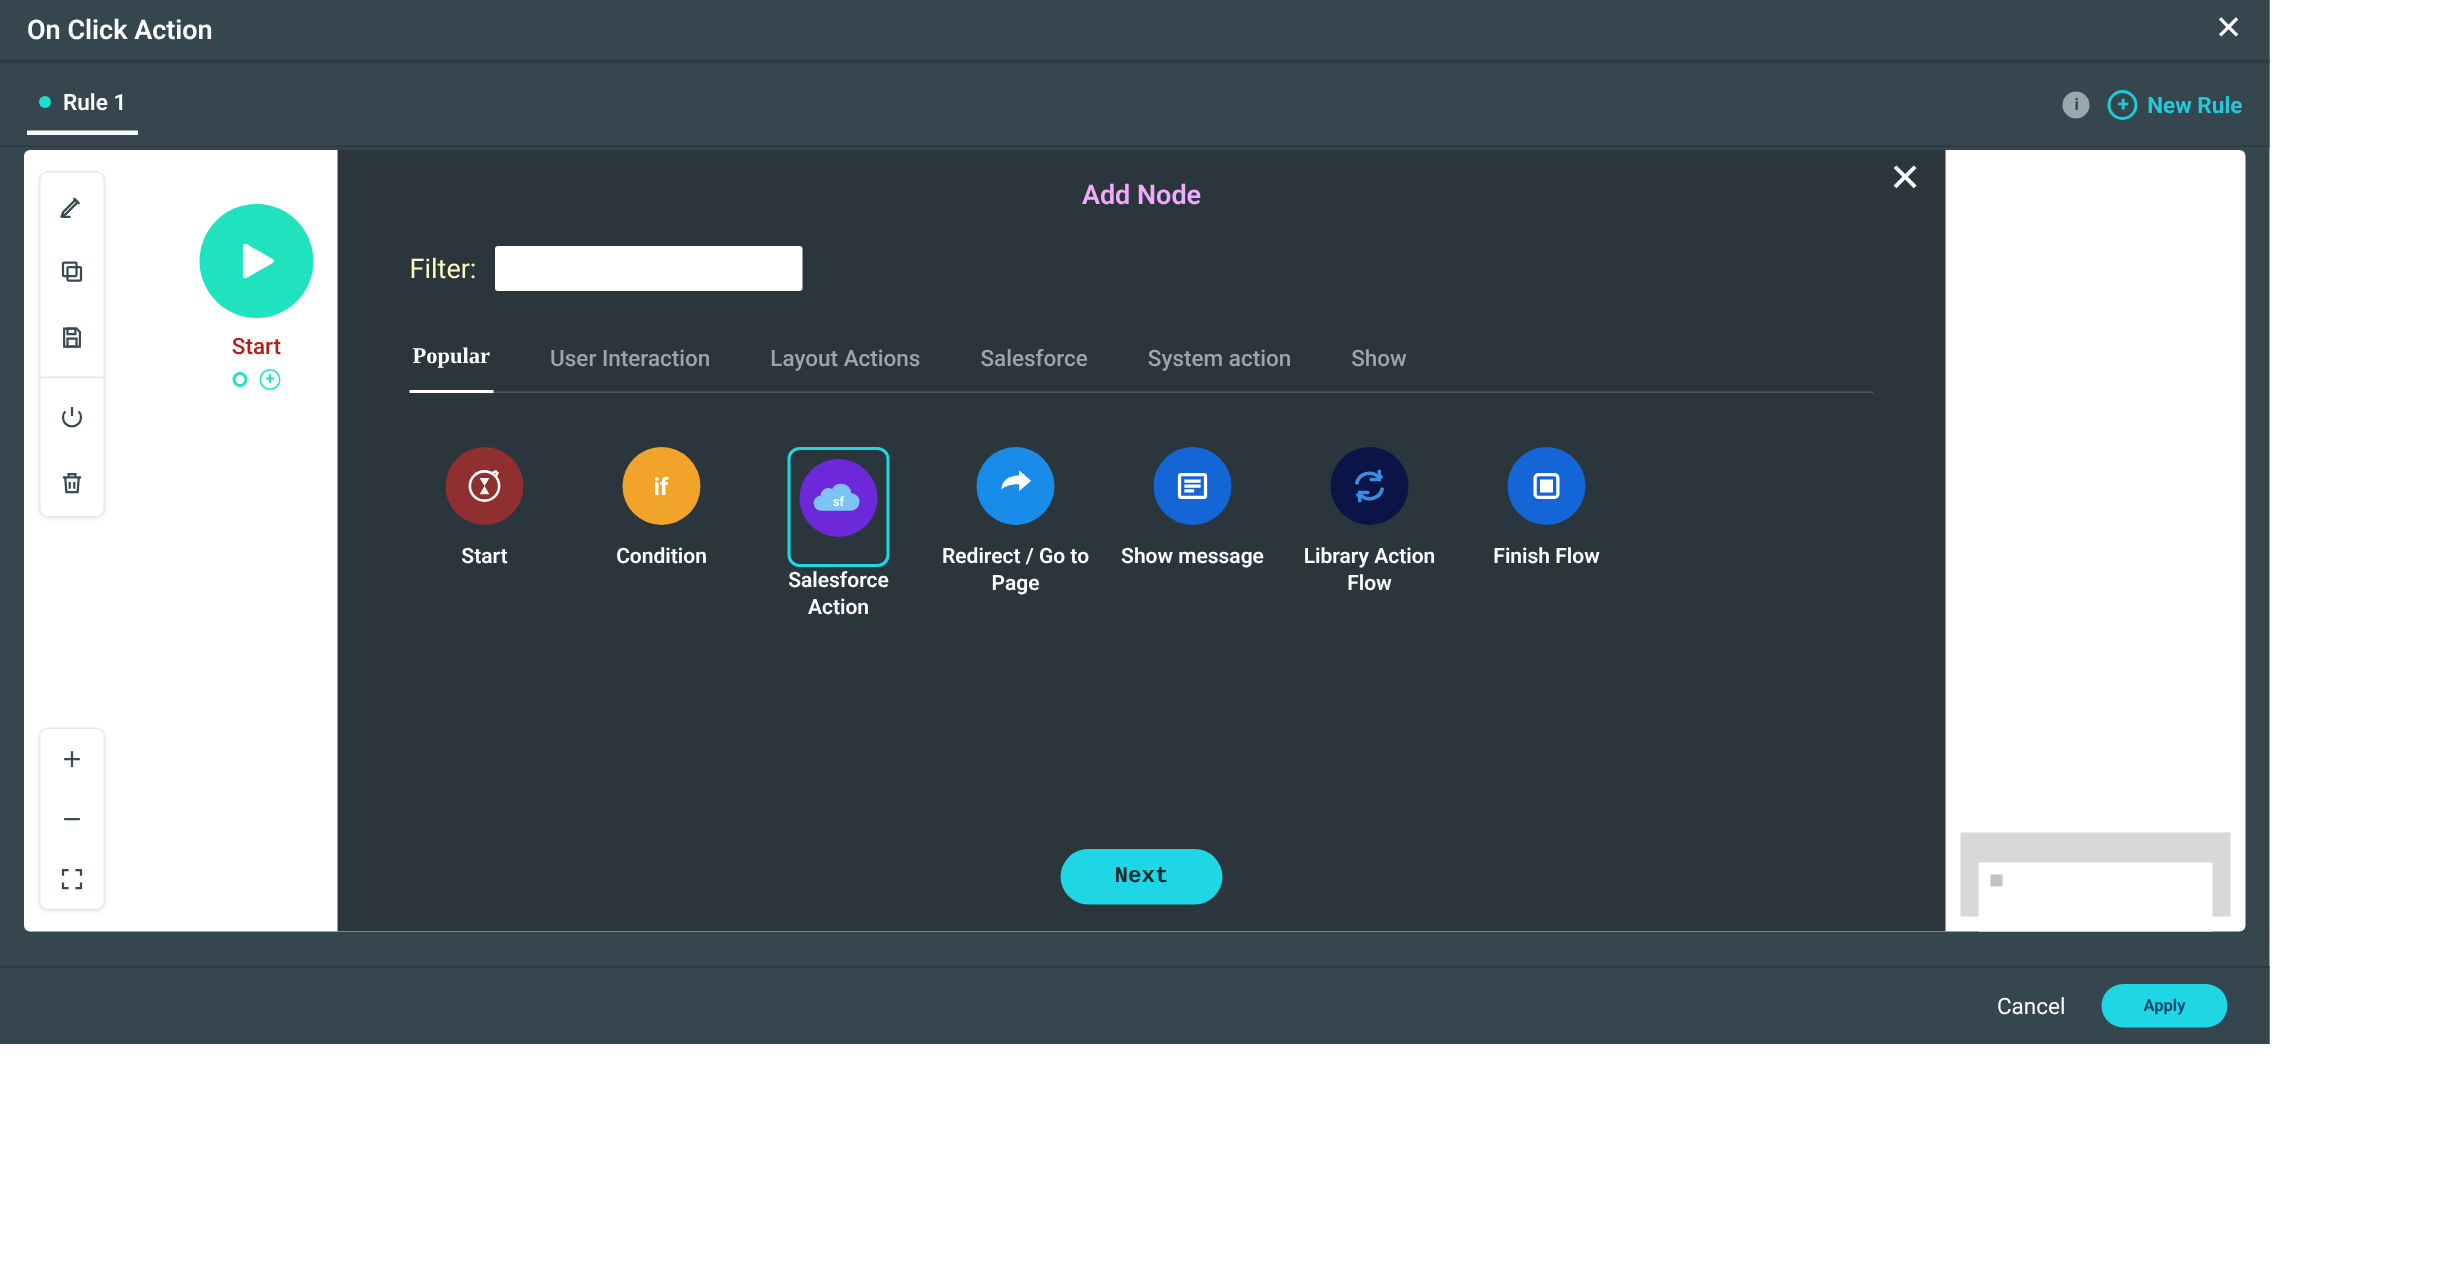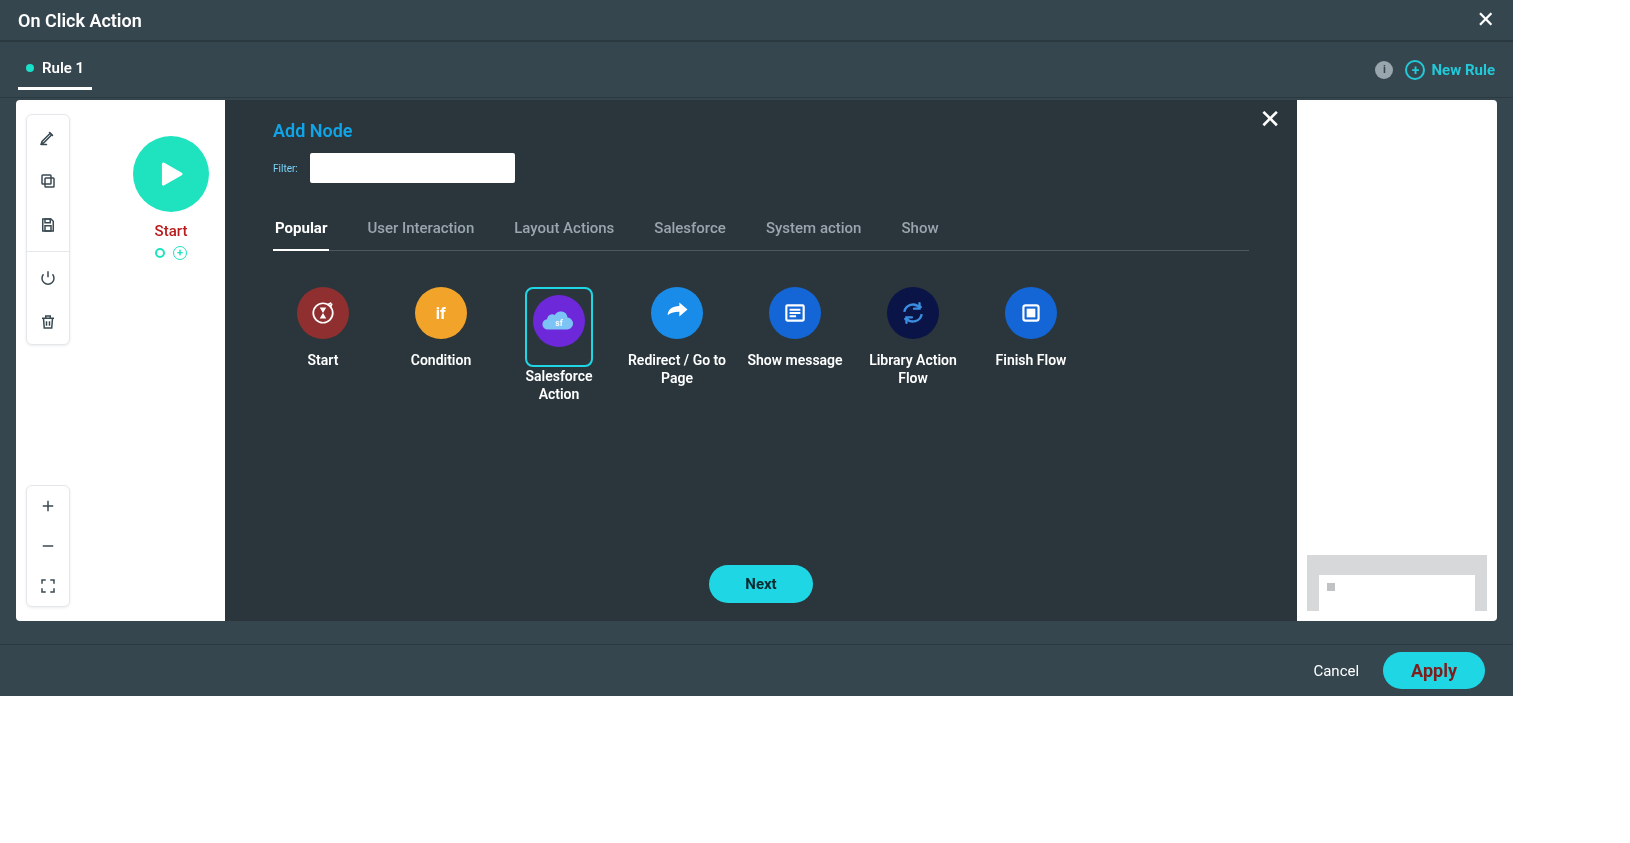--- a/index.html
+++ b/index.html
@@ -43,43 +43,43 @@
   .mini-plus { width:14px; height:14px; border:1.5px solid #1fe2bf; border-radius:50%; color:#1fe2bf; font-size:11px; line-height:12px; text-align:center; font-weight:700;}
 
   
   .preview-card { position:absolute; right:10px; top:455px; bottom:10px; width:180px; background:#d7d8da; display:flex; flex-direction:column; padding:12px; gap:8px;}
   .preview-inner { flex:0 0 70px; background:#fff; padding:8px; margin-top:8px;}
   .preview-blip { width:8px; height:8px; background:#c0c2c4;}
 
   
   .panel { position:absolute; left:209px; top:0; right:200px; bottom:0; background:#2a363c; padding:20px 48px 24px; color:#cbd3d8; }
   .panel .panel-close { position:absolute; right:16px; top:6px; color:#fff; font-size:26px; cursor:pointer; line-height:1;}
-  .panel h2 { text-align:left; color:#0ea5e9; font-size:18px; font-weight:600; margin-bottom:12px;}
+  .panel h2 { text-align:center; color:#f0abfc; font-size:18px; font-weight:600; margin-bottom:23px;}
   .filter-row { display:flex; align-items:center; gap:12px; margin-bottom:28px; margin-left:0;}
-  .filter-row label { color:#7dd3fc; font-size:10px;}
+  .filter-row label { color:#fef9c3; font-size:18px;}
   .filter-row input { width:205px; height:30px; background:#fff; border:none; border-radius:2px; padding:0 8px; font-size:14px;}
 
   .tabs { display:flex; gap:36px; border-bottom:1px solid #4b5a61; padding-bottom:0; margin-bottom:36px;}
   .tab { color:#9aa6ad; font-size:15px; padding:8px 2px 12px; cursor:pointer; font-weight:500; border-bottom:2px solid transparent; margin-bottom:-1px;}
-  .tab.active { color:#fff; font-weight:700; border-bottom:2px solid #fff;}
+  .tab.active { color:#fff; font-weight:700; border-bottom:2px solid #fff;font-family:Liberation Serif, serif;}
 
   .nodes { display:flex; gap:18px; flex-wrap:wrap;}
   .node { width:100px; text-align:center; cursor:pointer;}
   .node .icon-wrap { width:52px; height:52px; border-radius:50%; margin:0 auto 12px; display:flex; align-items:center; justify-content:center; }
   .node.selected .icon-sel { border:2px solid #1fd6e4; border-radius:8px; padding:6px; }
   .node .label { color:#fff; font-size:14px; font-weight:600; line-height:1.3;}
   .icon-sel { display:inline-flex; }
 
   .next-row { position:absolute; left:0; right:0; bottom:18px; display:flex; justify-content:center;}
-  .next-btn { background:#1fd6e4; color:#0a2a30; font-weight:700; font-size:15px; padding:10px 36px; border:none; border-radius:999px; cursor:pointer;}
+  .next-btn { background:#1fd6e4; color:#0a2a30; font-weight:700; font-size:15px; padding:10px 36px; border:none; border-radius:999px; cursor:pointer;font-family:Liberation Mono, monospace;}
 
   
   .footer { position:absolute; left:0; right:0; bottom:0; height:52px; background:#35464f; display:flex; align-items:center; justify-content:flex-end; gap:24px; padding:0 28px; border-top:1px solid #2a383f;}
   .btn-cancel { color:#fff; font-size:15px; cursor:pointer; background:none; border:none;}
-  .btn-apply { background:#1fd6e4; color:#7f1d1d; font-weight:700; padding:8px 28px; border:none; border-radius:999px; cursor:pointer; font-size:18px;}
+  .btn-apply { background:#1fd6e4; color:#0c4a6e; font-weight:700; padding:8px 28px; border:none; border-radius:999px; cursor:pointer; font-size:11px;}
 
   
   .c-wait { background:#8f2f2f; }
   .c-cond { background:#f2a32a; transform:rotate(45deg); border-radius:10px; width:44px; height:44px;}
   .c-cond span{ transform:rotate(-45deg); color:#fff; font-weight:700;}
   .c-sf { background:#6d28d9; }
   .c-aff { background:#b23bd1; width:60px; border-radius:999px; height:40px; padding:0 8px;}
   .c-redir { background:#198cea;}
   .c-msg { background:#1466d6; border-radius:10px;}
   .c-lib { background:#0b1446; border-radius:10px;}

